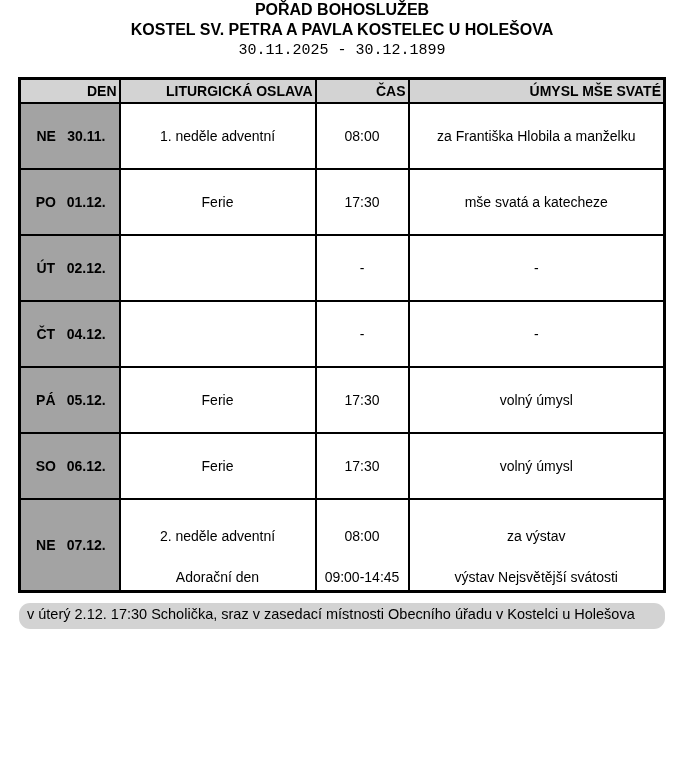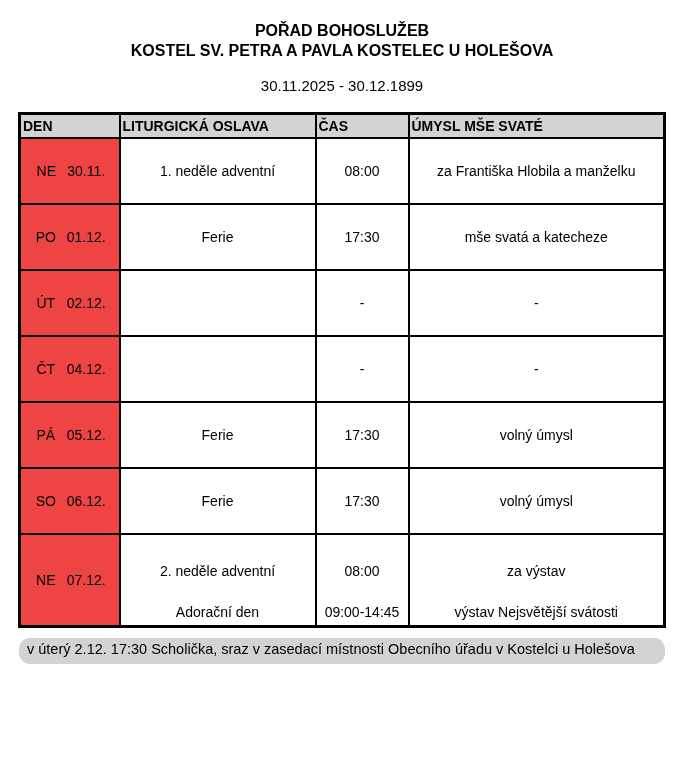--- a/index.html
+++ b/index.html
@@ -12,62 +12,62 @@
     color: #000000;
     -webkit-font-smoothing: antialiased;
   }
   .page {
     width: 684px;
     height: 768px;
     overflow: hidden;
   }
   .title-block {
     text-align: center;
-    padding-top: 21px;
   }
   .title-line1, .title-line2 {
     font-size: 16px;
     font-weight: bold;
     line-height: 20px;
   }
   .title-line3 {
     font-size: 15px;
     font-weight: normal;
     line-height: 20px;
-    margin-top: 15px;
+    margin-top: 1px;
+    font-family: Liberation Mono, monospace;
   }
   table.schedule {
     width: 645px;
     margin: 16px auto 0 auto;
     border-collapse: collapse;
     table-layout: fixed;
     border: 3px solid #000000;
   }
   table.schedule th {
     background: #d3d3d3;
     border: 2px solid #000000;
     font-size: 14px;
     font-weight: bold;
-    text-align: left;
+    text-align: right;
     height: 20px;
     padding: 1px 2px;
   }
   table.schedule td {
     border: 2px solid #000000;
     font-size: 14px;
     text-align: center;
     vertical-align: middle;
     padding: 2px 4px;
     overflow: hidden;
   }
   tr.data-row { height: 66px; }
   tr.data-row-last { height: 88px; }
   td.den-cell {
-    background: #ef4444;
-    font-weight: normal;
+    background: #a3a3a3;
+    font-weight: bold;
     text-align: left;
     padding-left: 7px;
   }
   td.den-cell .day-abbr {
     display: inline-block;
     min-width: 24px;
     margin-right: 9px;
   }
   td.stacked-cell { padding: 0 3px; }
   .stack {

